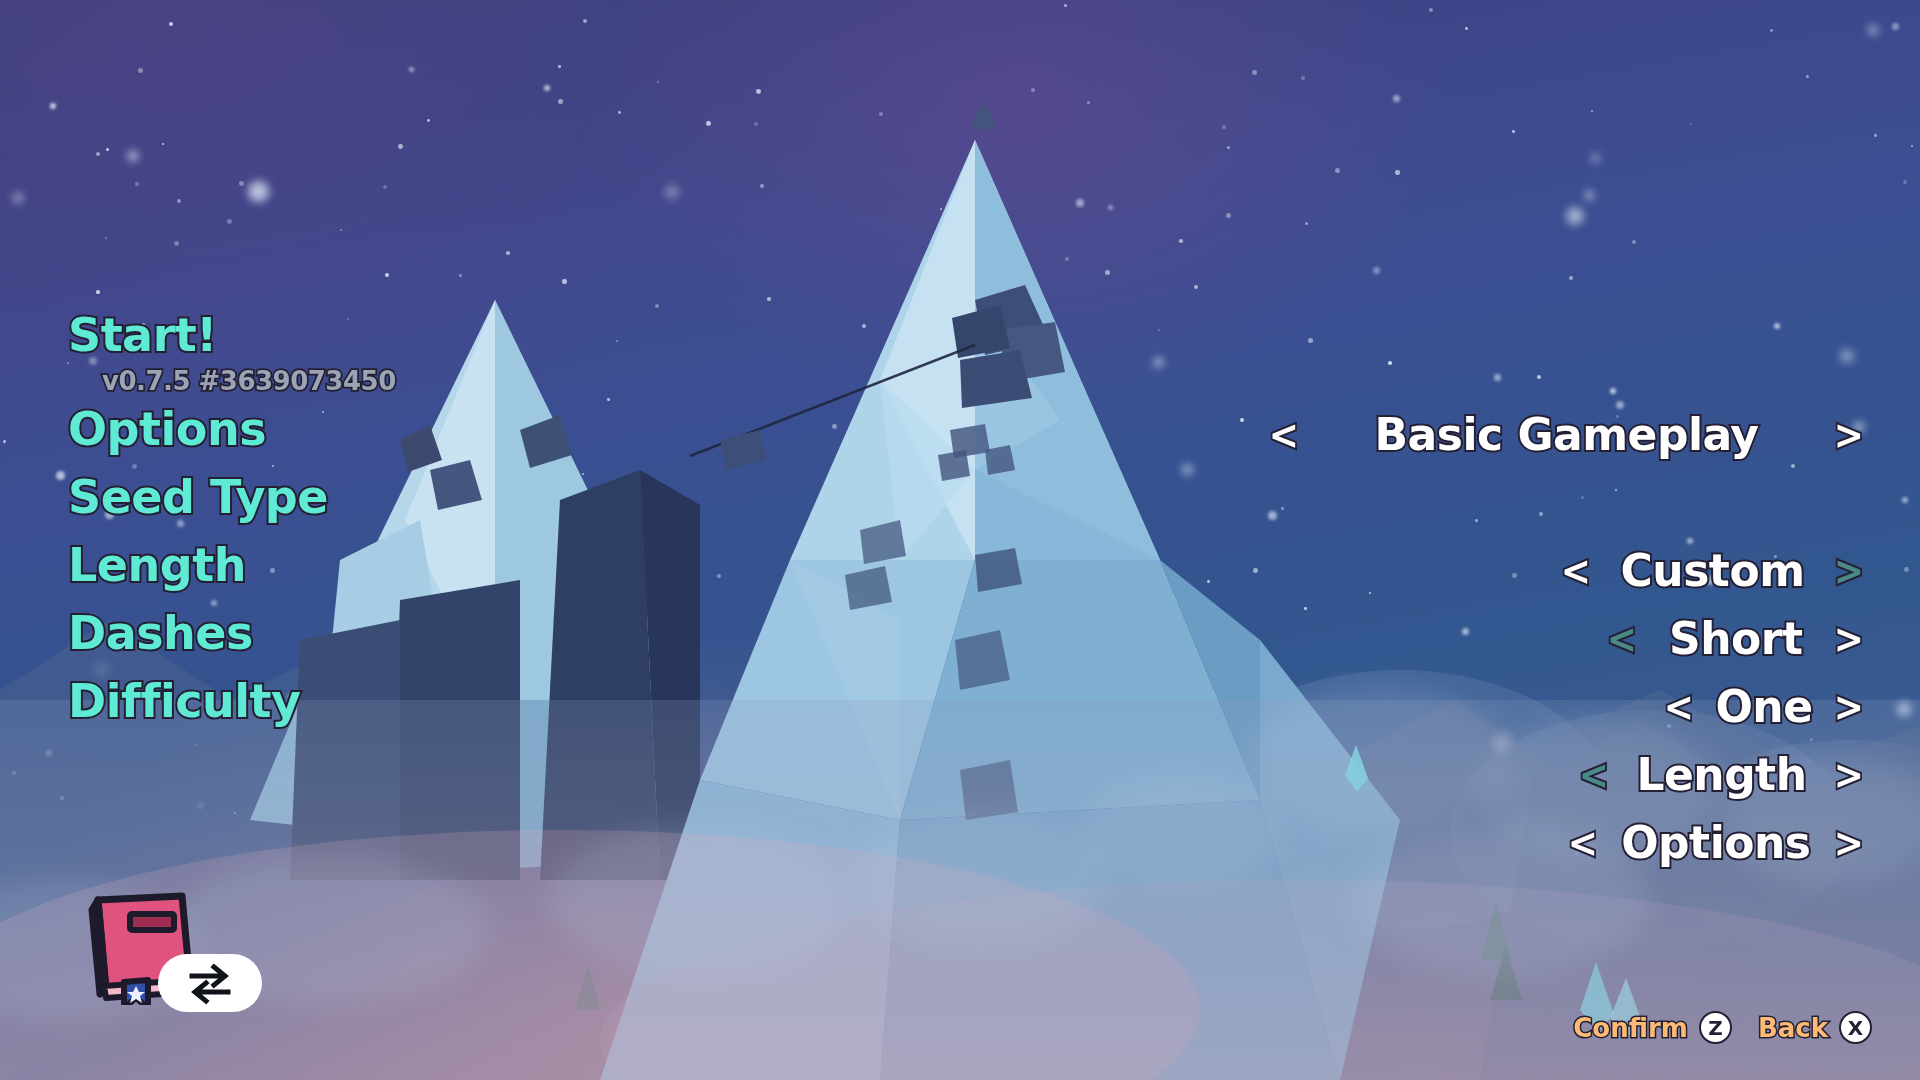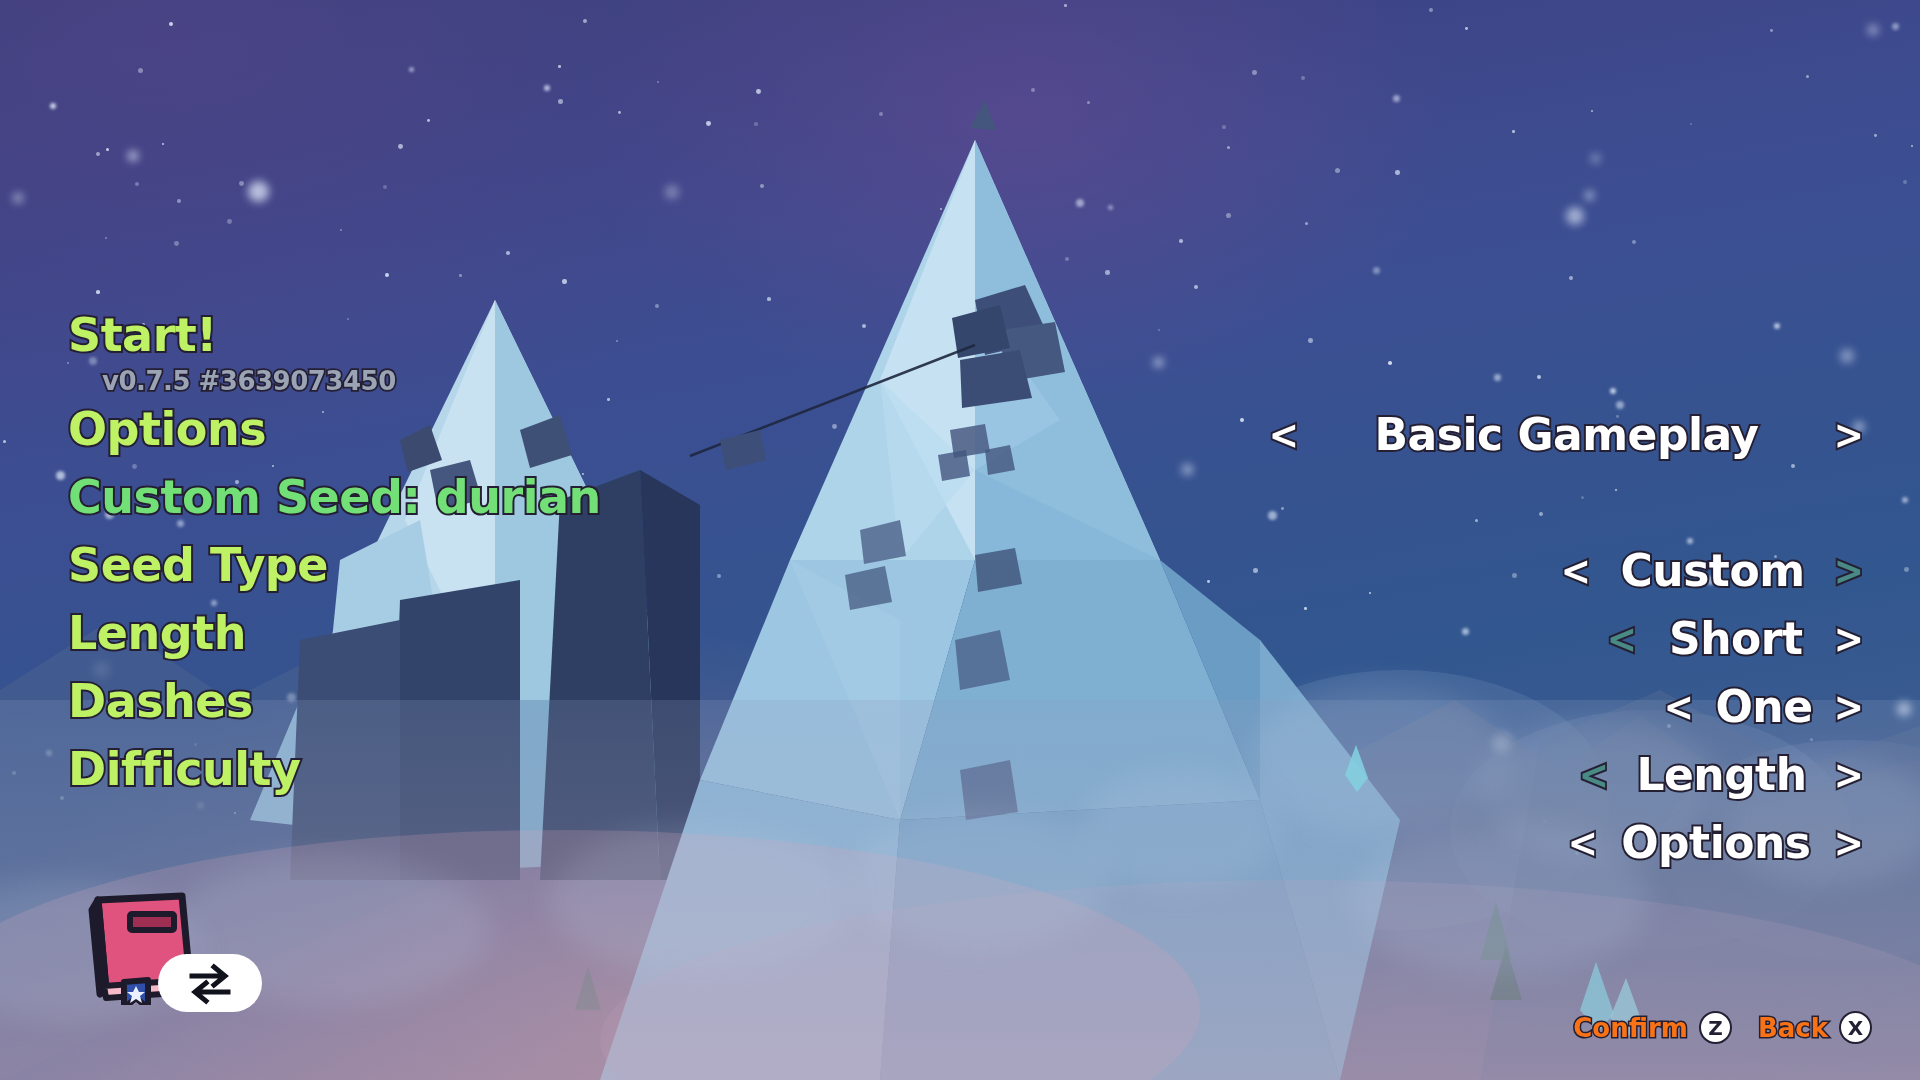--- a/index.html
+++ b/index.html
@@ -83,21 +83,21 @@
     width:820px;
   }
   .menu-row {
     position:relative;
     height:68px;
   }
 
   .menu-label {
     font-size:46px;
     font-weight:bold;
-    color:#bef264;
+    color:#5eead4;
     -webkit-text-stroke:4px #241f33;
     paint-order:stroke fill;
     line-height:1;
     white-space:nowrap;
     font-family:"DejaVu Sans", sans-serif;
     letter-spacing:-0.5px;
   }
   .menu-label.green { color:#72e077; }
 
   .menu-sub {
@@ -198,21 +198,21 @@
     gap:26px;
   }
   .prompt {
     display:flex;
     align-items:center;
     gap:11px;
   }
   .prompt-label {
     font-size:26px;
     font-weight:bold;
-    color:#f97316;
+    color:#fdba74;
     -webkit-text-stroke:3px #241f33;
     paint-order:stroke fill;
     font-family:"DejaVu Sans", sans-serif;
   }
   .key {
     width:33px; height:33px;
     border-radius:50%;
     background:#ffffff;
     border:2.5px solid #241f33;
     color:#241f33;
@@ -525,23 +525,20 @@
 
     <div class="menu-row">
       <div class="menu-label">Start!</div>
       <div class="menu-sub">v0.7.5 #3639073450</div>
     </div>
 
     <div class="menu-row" style="margin-top:26px;">
       <div class="menu-label">Options</div>
     </div>
 
-    <div class="menu-row">
-      <div class="menu-label green">Custom Seed: durian</div>
-    </div>
 
     <div class="menu-row">
       <div class="menu-label">Seed Type</div>
     </div>
 
     <div class="menu-row">
       <div class="menu-label">Length</div>
     </div>
 
     <div class="menu-row">

